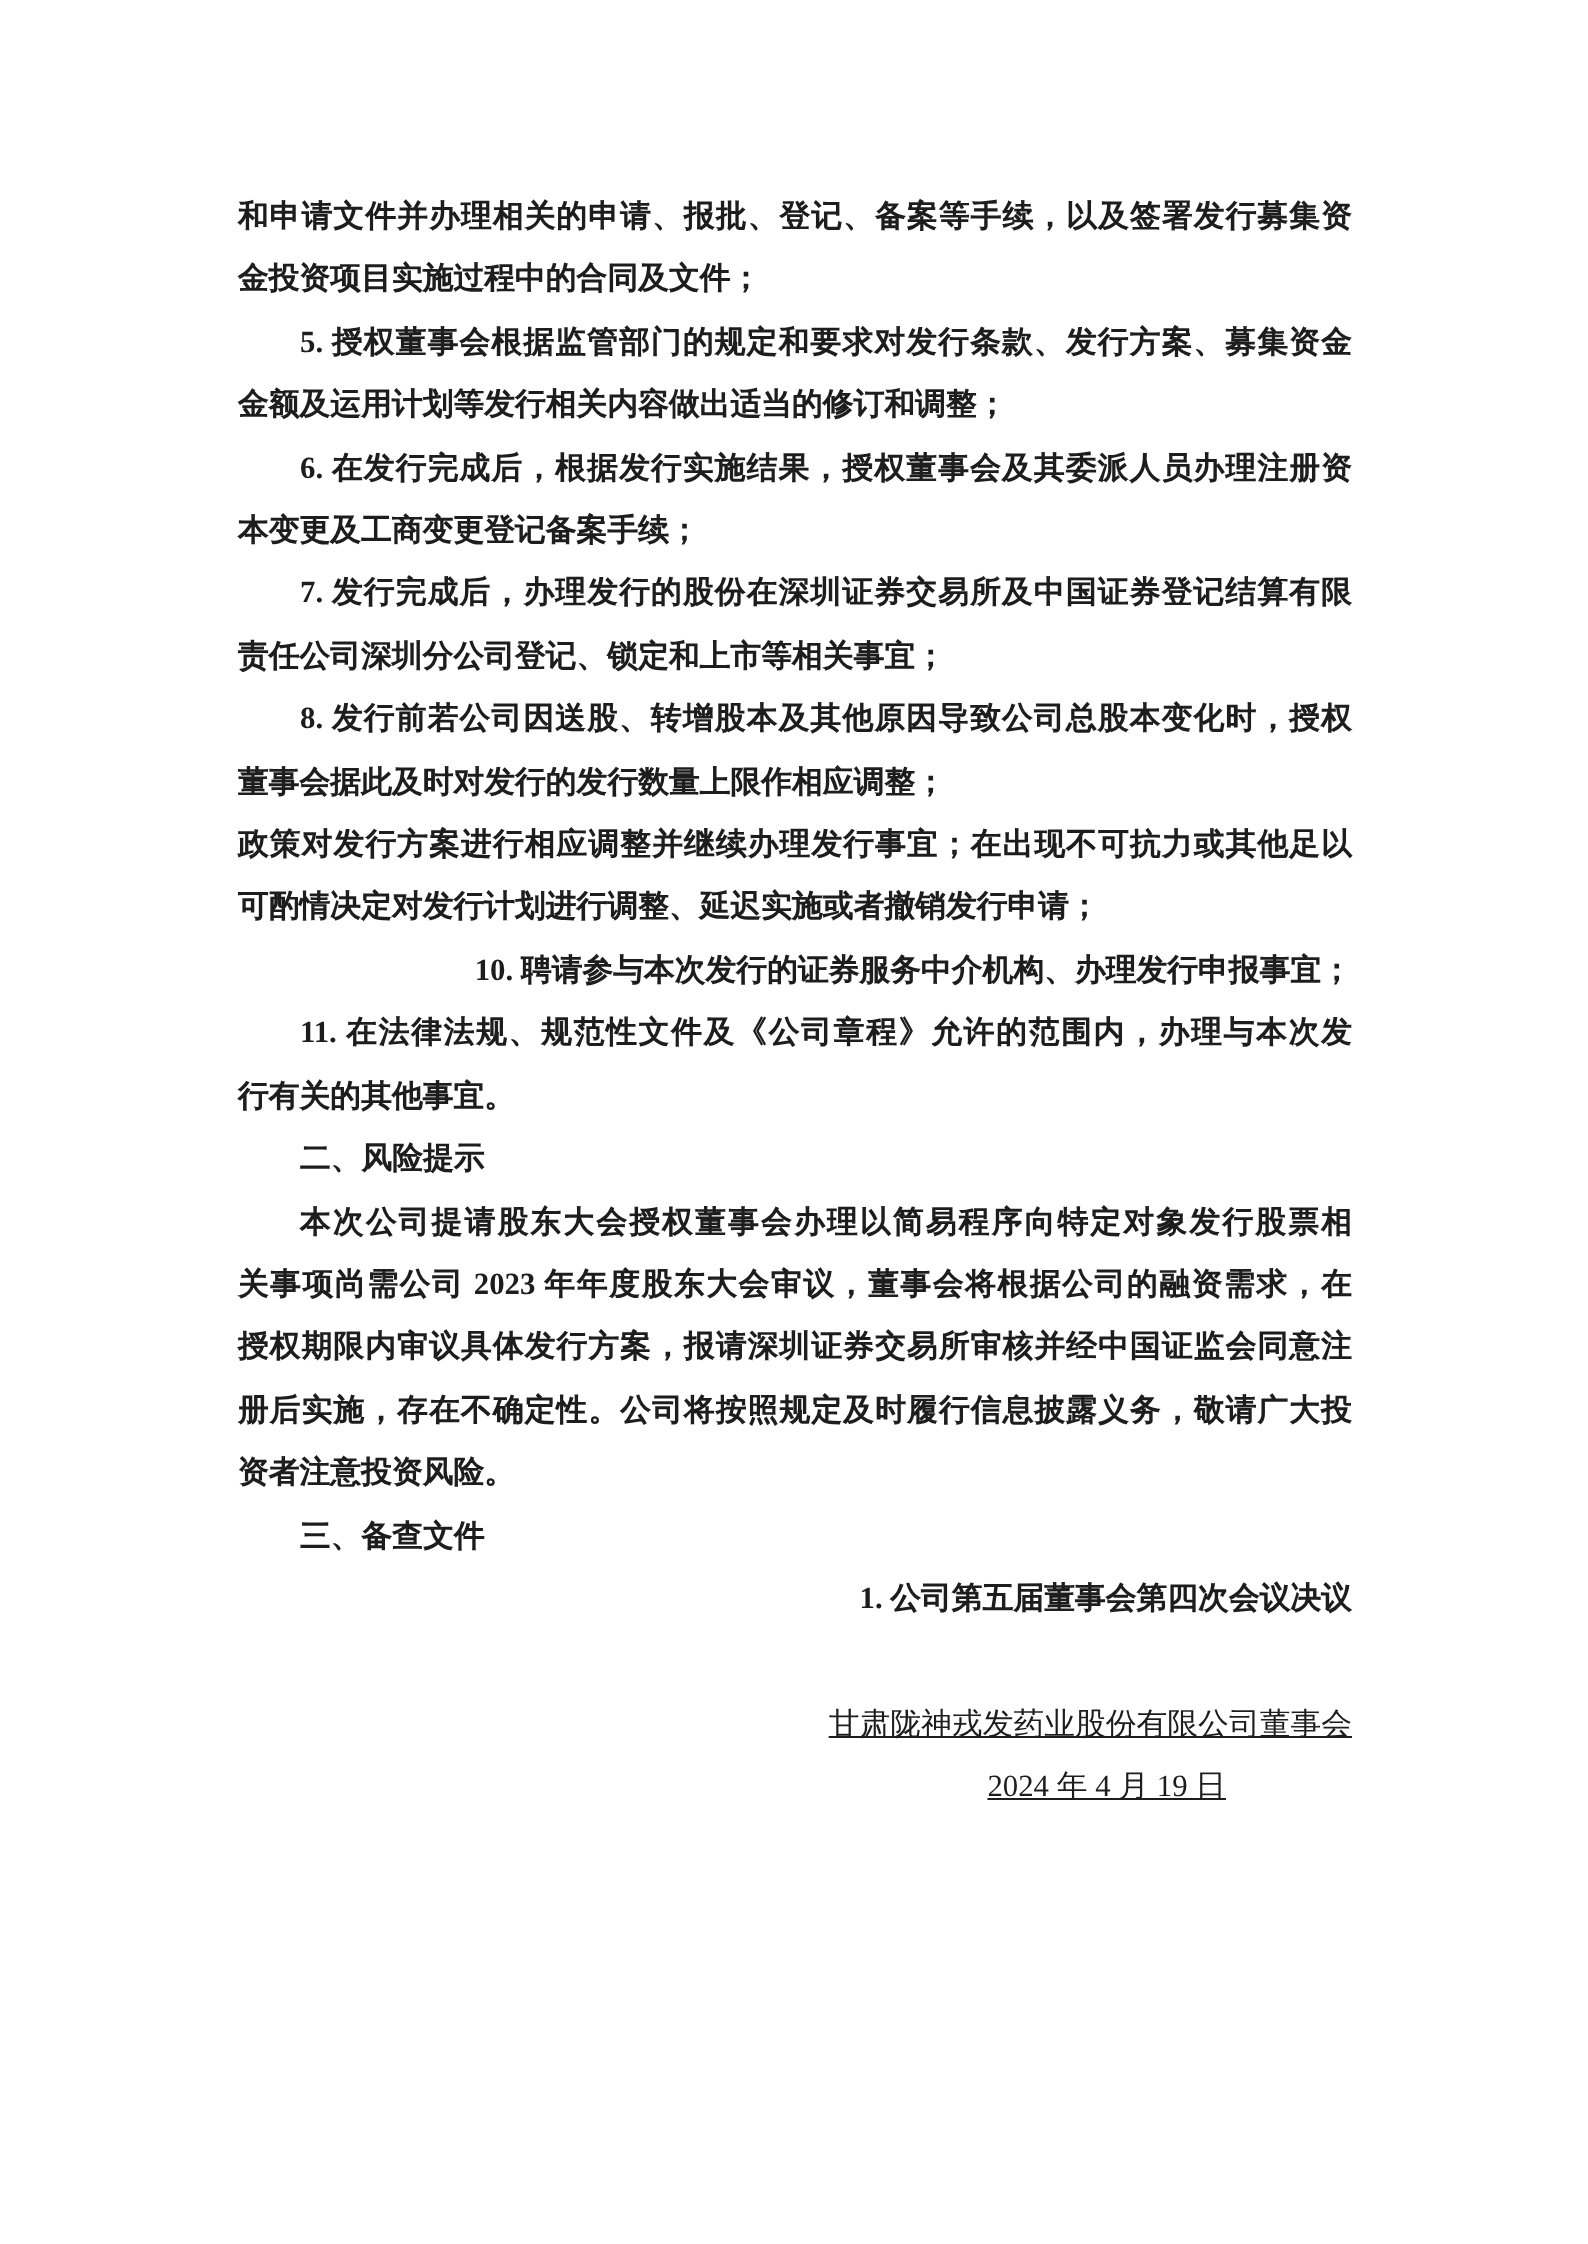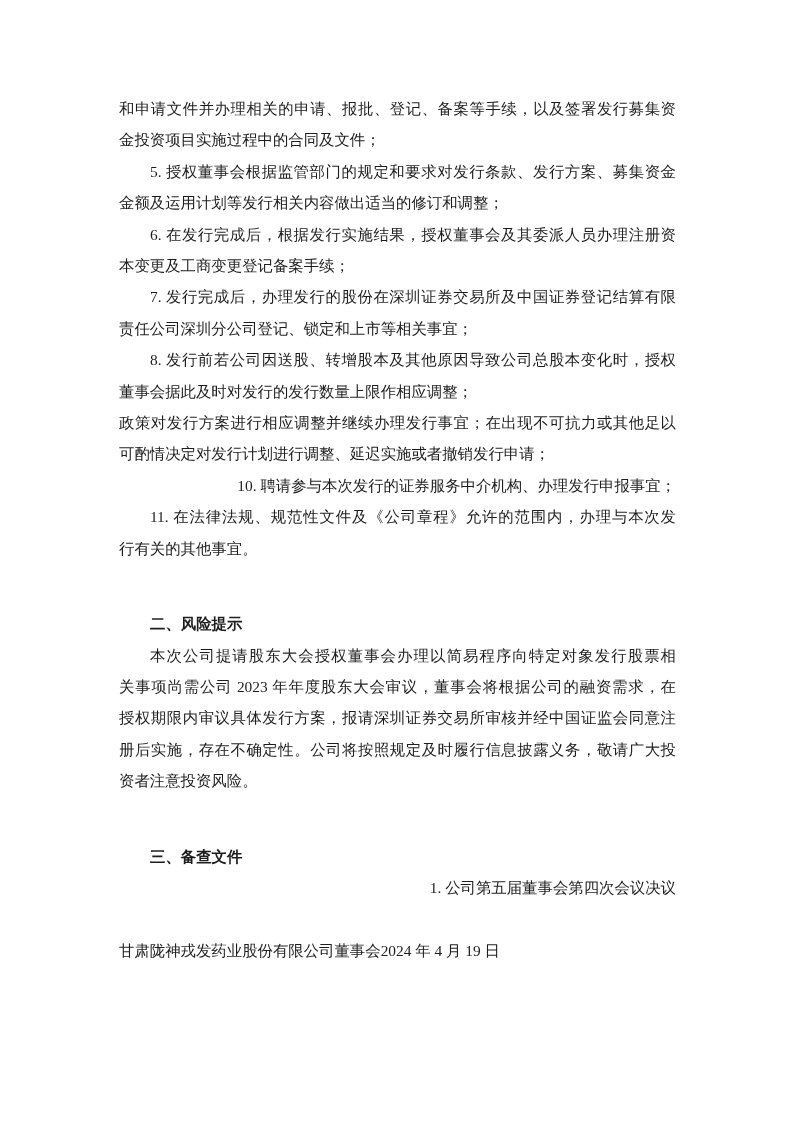--- a/index.html
+++ b/index.html
@@ -21,40 +21,41 @@
     left: 119px;
     top: 93px;
     width: 557px;
     font-size: 15.4px;
     line-height: 31.4px;
     letter-spacing: 0;
   }
   .line {
     white-space: normal;
     text-align: left;
+    font-weight: bold;
   }
   .line.stretch {
     text-align: justify;
     text-align-last: justify;
   }
   .line.indent {
     text-indent: 31px;
     text-align: right;
   }
   .line.heading {
     font-family: "Liberation Sans", "DejaVu Sans", sans-serif;
     font-weight: bold;
     text-indent: 31px;
-    margin-top: 44px;
   }
   .sig-block {
     margin-top: 31.4px;
     display: flex;
-    flex-direction: row;
+    flex-direction: column;
     align-items: flex-end;
+    text-decoration: underline;
   }
   .sig-company {
     text-align: right;
   }
   .sig-date {
     margin-right: 63px;
   }
 </style>
 </head>
 <body>

